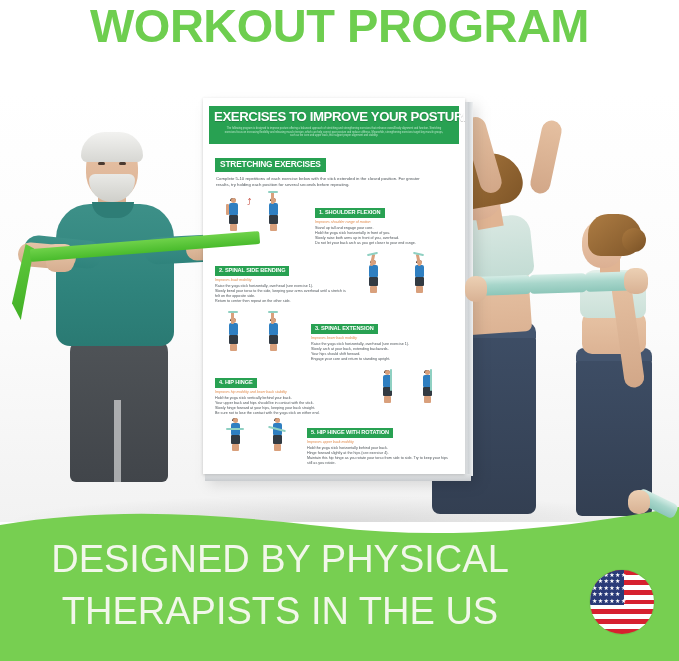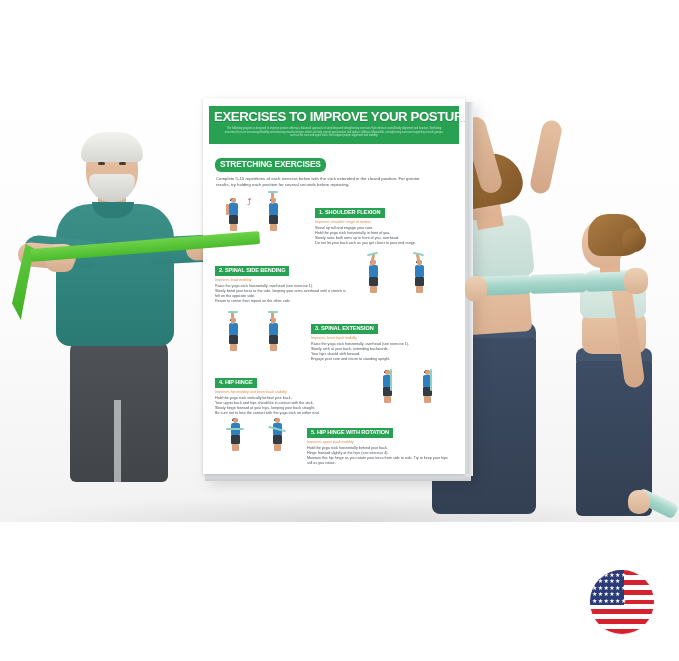--- a/index.html
+++ b/index.html
@@ -38,21 +38,21 @@
     background:linear-gradient(180deg,#e2e4e6,#c9cccf);}
 
   .p-titlebar{margin:8px 6px 0 6px;background:#28a152;padding:4px 5px 5px 5px;}
   .p-title{color:#ffffff;font-weight:bold;font-size:13.2px;line-height:14px;
     letter-spacing:-0.4px;text-align:center;white-space:nowrap;
     text-shadow:0 1px 0 rgba(0,0,0,.18);}
   .p-intro{color:#b8e6c8;font-size:2.6px;line-height:3.5px;text-align:center;
     padding:3px 10px 1px 10px;}
 
   .sec-hd{display:inline-block;background:#28a152;color:#fff;font-weight:bold;
-    font-size:8.4px;line-height:11px;letter-spacing:-0.2px;padding:1px 5px 2px 5px;border-radius:6px;}
+    font-size:8.4px;line-height:11px;letter-spacing:-0.2px;padding:1px 5px 2px 5px;}
   .sec-wrap{margin:9px 0 0 12px;}
   .sec-sub{color:#4c5358;font-size:4.3px;line-height:6.2px;margin:4px 0 0 13px;width:218px;}
 
   .ex{position:absolute;}
   .ex-ttl{display:inline-block;background:#28a152;color:#fff;font-weight:bold;
     font-size:5.6px;line-height:8px;letter-spacing:-0.1px;padding:0.5px 4px 1.5px 4px;}
   .ex-cue{color:#e08a4a;font-size:3.6px;line-height:5px;margin-top:1.5px;font-style:italic;}
   .ex-body{color:#4c5358;font-size:3.7px;line-height:5.1px;margin-top:1px;}
 
   
@@ -177,20 +177,21 @@
   .flag .stars{position:absolute;left:0;top:0;width:34px;height:34.5px;
     color:#ffffff;font-size:6px;line-height:6.4px;letter-spacing:0.4px;
     padding:2px 0 0 2px;box-sizing:border-box;}
 </style>
 </head>
 <body>
 
 <div class="stage">
 
   <div class="headline">
+    <div class="l1">WORKOUT PROGRAM</div>
   </div>
 
   <div class="scene">
     <div class="scene-bg"></div>
     <div class="floor-shadow"></div>
 
     <div class="person man">
       <div class="m-pants"></div>
       <div class="m-pantsgap"></div>
       <div class="m-shirt"></div>
@@ -386,20 +387,29 @@
             <div class="head"></div>
             <div class="torso"></div>
             <div class="legs"></div>
             <div class="shins"></div>
           <div class="stick" style="left:-1px;top:10px;width:18px;height:2px;transform:rotate(14deg);"></div>
         </div>
       </div>
     </div>
   </div>
 
+  <div class="band-bottom">
+    <svg width="679" height="158" viewBox="0 0 679 158">
+      <path d="M0,22 C110,4 210,10 330,24 C450,38 560,26 679,4 L679,158 L0,158 Z" fill="#77cf51"></path>
+    </svg>
+    <div class="bottom-text">
+      <div class="b1">DESIGNED BY PHYSICAL</div>
+      <div class="b2">THERAPISTS IN THE US</div>
+    </div>
+  </div>
 
   <div class="flag">
     <div class="stripes"></div>
     <div class="canton"></div>
     <div class="stars">★★★★★★<br>★★★★★<br>★★★★★★<br>★★★★★<br>★★★★★★</div>
   </div>
 
 </div>
 
 </body></html>

